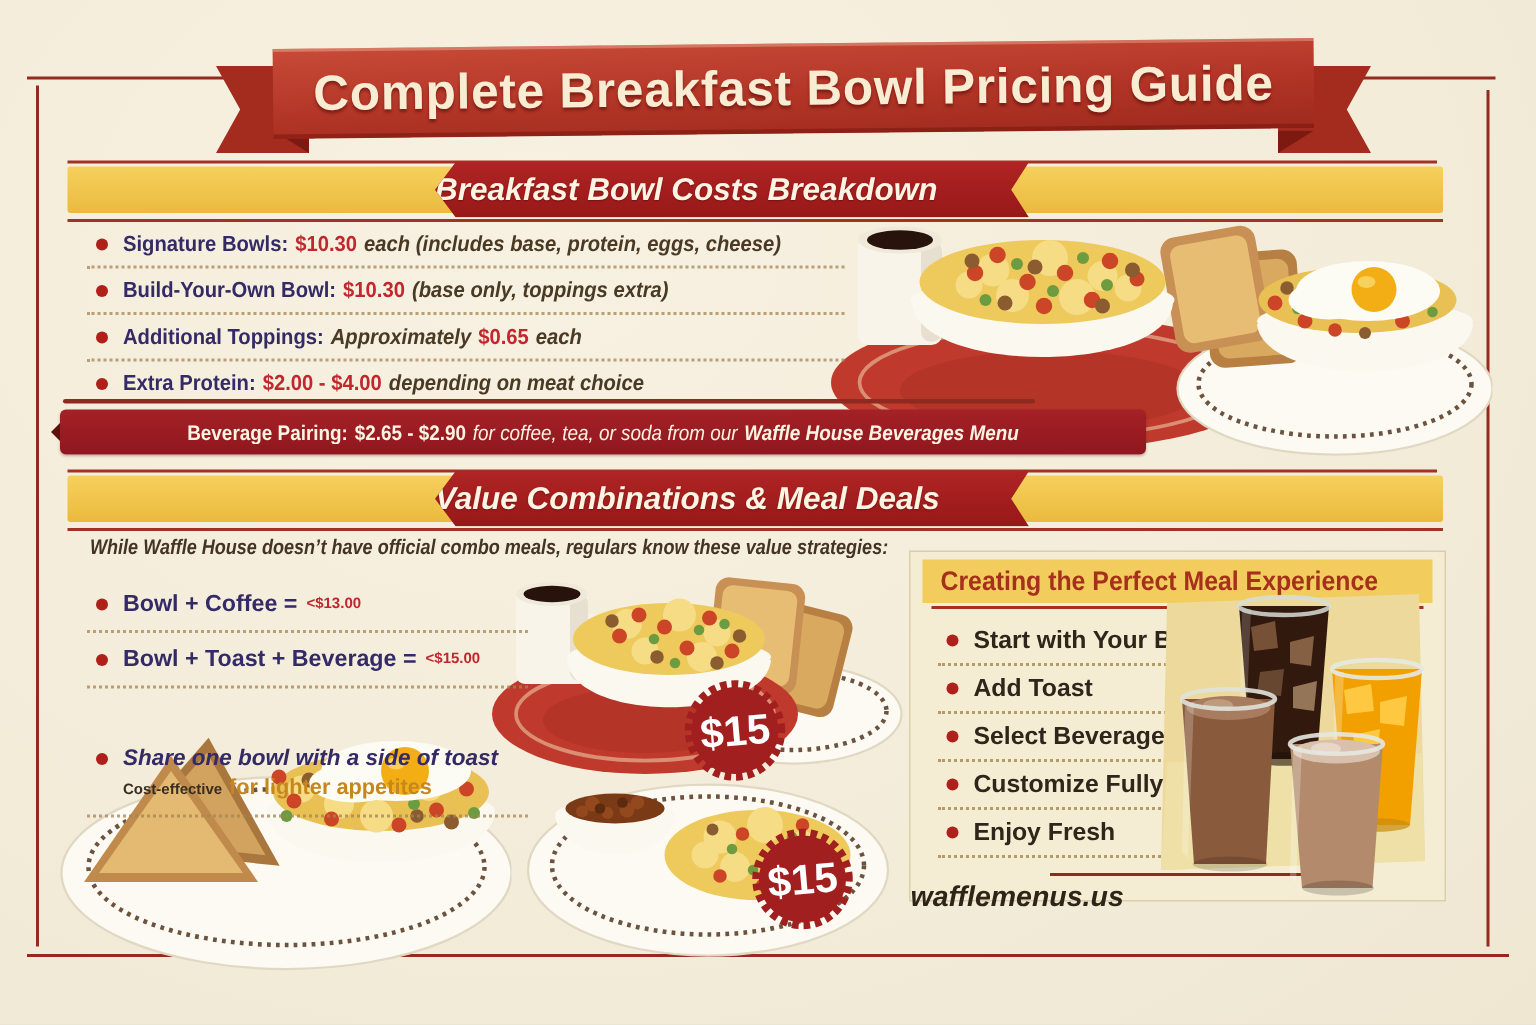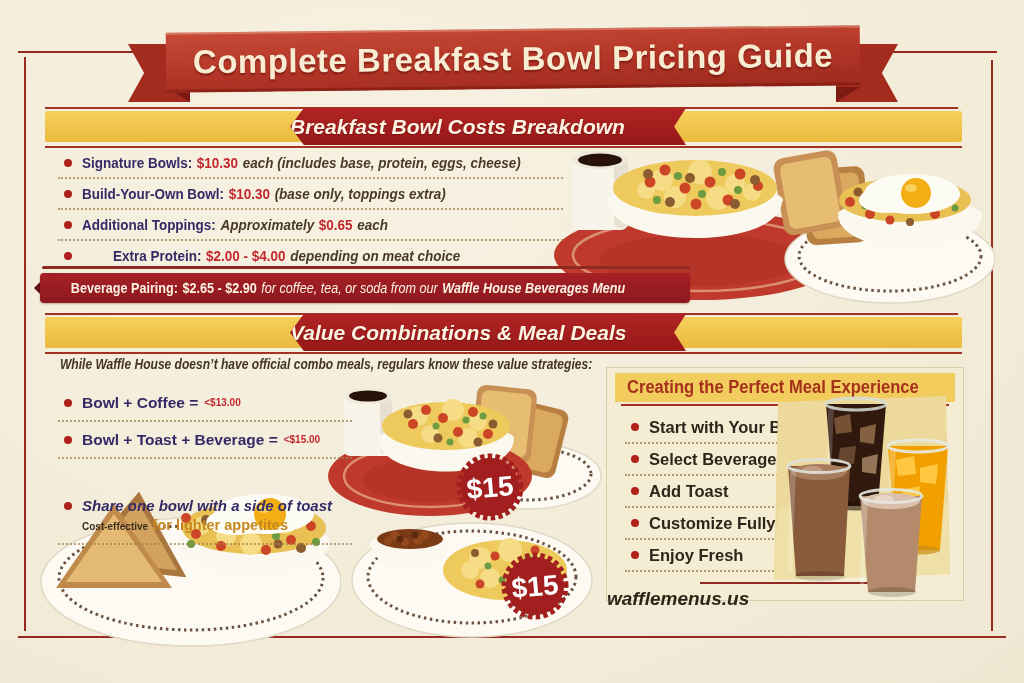--- a/index.html
+++ b/index.html
@@ -5,21 +5,21 @@
   html,body{margin:0;padding:0;background:#e9e3d2;}
   .canvas{
     position:relative;width:1024px;height:683px;overflow:hidden;
     background:radial-gradient(ellipse at 35% 25%, #f7f1e2 0%, #f3ecd9 60%, #efe7d2 100%);
     font-family:"Liberation Sans","DejaVu Sans",sans-serif;
   }
   .abs{position:absolute;}
   
   .frame{background:#962a1f;z-index:1;}
   
-  .ribbon{left:128px;top:26px;width:770px;height:80px;z-index:6;}
+  .ribbon{left:144px;top:26px;width:770px;height:80px;z-index:6;}
   .tail{position:absolute;top:18px;width:62px;height:58px;background:#a32c1e;}
   .tail.l{left:0;clip-path:polygon(0 0,100% 0,100% 100%,0 100%,26% 50%);}
   .tail.r{right:0;clip-path:polygon(0 0,100% 0,74% 50%,100% 100%,0 100%);}
   .fold{position:absolute;width:24px;height:15px;background:#7c1a12;top:61px;}
   .fold.l{left:38px;clip-path:polygon(0 0,100% 0,100% 100%);}
   .fold.r{right:38px;clip-path:polygon(0 0,100% 0,0 100%);}
   .band{
     position:absolute;left:38px;top:3px;width:694px;height:60px;
     background:linear-gradient(178deg,#c84b38 0%,#b23527 55%,#9e2a1e 100%);
     box-shadow:inset 0 2px 0 rgba(255,235,205,.30), inset 0 -3px 0 rgba(110,18,8,.45);
@@ -35,36 +35,36 @@
   .red-banner{
     height:37px;background:linear-gradient(#b02424,#971818);z-index:3;
     clip-path:polygon(3.5% 0,100% 0,97% 50%,100% 100%,3.5% 100%,0 50%);
     display:flex;align-items:center;justify-content:flex-start;font-style:italic;
   }
   .red-banner span{color:#fdf4e3;font-size:21px;font-weight:bold;white-space:nowrap;
     text-shadow:0 1px 1px rgba(80,10,5,.5);}
   
   .costs-list{left:58px;top:148px;width:505px;z-index:3;}
   .cost-row{display:flex;align-items:center;height:29px;border-bottom:2px dotted rgba(165,132,80,.75);}
-  .cost-row.last{border-bottom:none;gap:31px;}
+  .cost-row.last{border-bottom:none;}
   .dot{width:8px;height:8px;border-radius:50%;background:#ae2019;margin:0 10px 0 6px;flex:none;}
   .row-text{display:inline-flex;gap:5px;align-items:baseline;white-space:nowrap;}
   .cx93{transform:scaleX(.93);transform-origin:0 50%;}
   .cx86{transform:scaleX(.86);transform-origin:0 50%;display:inline-block;white-space:nowrap;}
   .cx92{transform:scaleX(.92);transform-origin:0 50%;display:inline-block;white-space:nowrap;}
   .cx90{transform:scaleX(.90);transform-origin:50% 50%;display:inline-flex;gap:5px;align-items:baseline;white-space:nowrap;}
   .lbl{color:#332a66;font-weight:bold;font-size:14.5px;}
   .prc{color:#c1272d;font-weight:bold;font-size:14.5px;}
   .note{color:#4a3a24;font-weight:bold;font-style:italic;font-size:14.5px;}
   .thick-rule{left:42px;top:266px;width:648px;height:3px;background:#8e2a20;border-radius:2px;z-index:3;}
   
   .bev{
-    left:40px;top:273px;width:650px;height:30px;border-radius:4px;z-index:4;
+    left:40px;top:273px;width:724px;height:30px;border-radius:4px;z-index:4;
     background:linear-gradient(#a42127,#8f171e);
-    display:flex;align-items:center;justify-content:flex-start;
+    display:flex;align-items:center;justify-content:center;
     box-shadow:0 1px 2px rgba(60,10,5,.3);
   }
   .bev-notch{left:34px;top:279px;width:9px;height:18px;background:#63100c;
     clip-path:polygon(100% 0,100% 100%,0 50%);z-index:4;}
   .bev span{color:#fcf3e2;font-size:14px;}
   .bev .b{font-weight:bold;}
   .bev .i{font-style:italic;}
   .bev .bi{font-weight:bold;font-style:italic;}
   
   .intro{left:60px;top:356px;width:565px;z-index:3;color:#443426;font-size:14px;
@@ -482,25 +482,25 @@
       <span class="cx92">Creating the Perfect Meal Experience</span>
     </div>
     <div class="meal-underline"></div>
     <div class="steps">
       <div class="step-row">
         <span class="dot"></span>
         <span class="step-lbl">Start with Your Bowl</span>
       </div>
       <div class="step-row">
         <span class="dot"></span>
-        <span class="step-lbl">Select Beverage</span>
+        <span class="step-lbl">Add Toast</span>
       </div>
       <div class="step-row">
         <span class="dot"></span>
-        <span class="step-lbl">Add Toast</span>
+        <span class="step-lbl">Select Beverage</span>
       </div>
       <div class="step-row">
         <span class="dot"></span>
         <span class="step-lbl">Customize Fully</span>
       </div>
       <div class="step-row">
         <span class="dot"></span>
         <span class="step-lbl">Enjoy Fresh</span>
       </div>
     </div>

